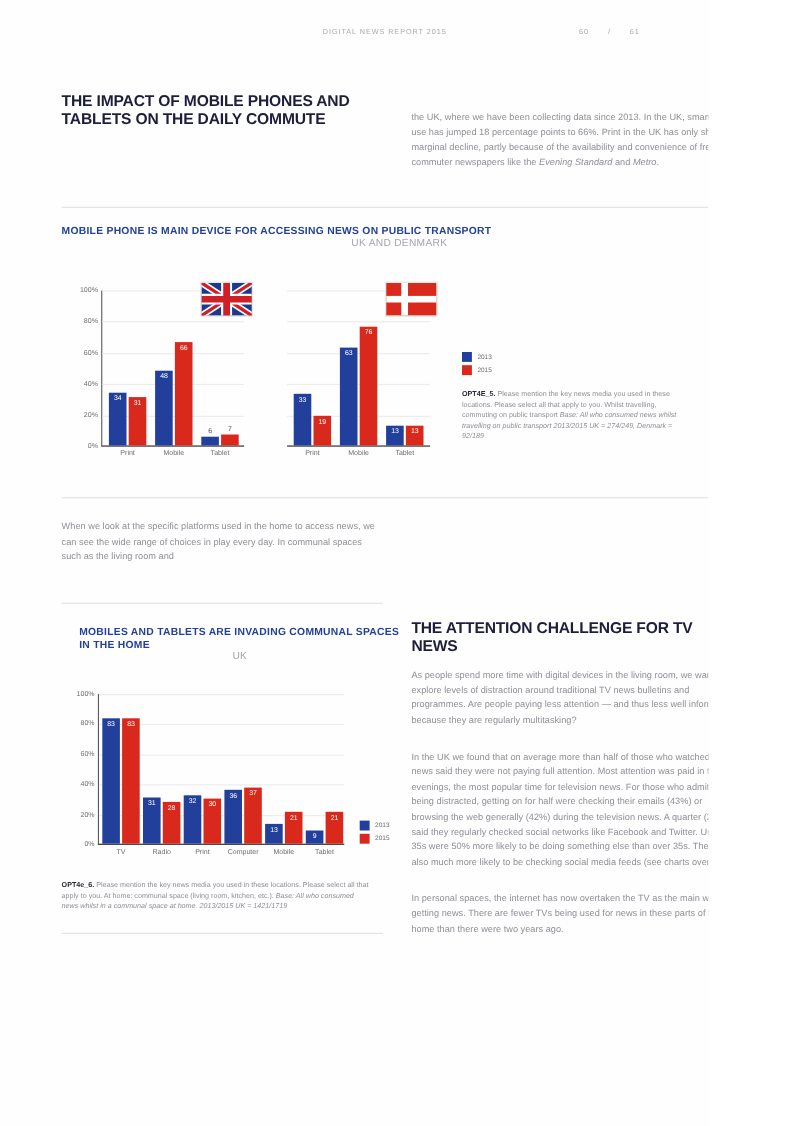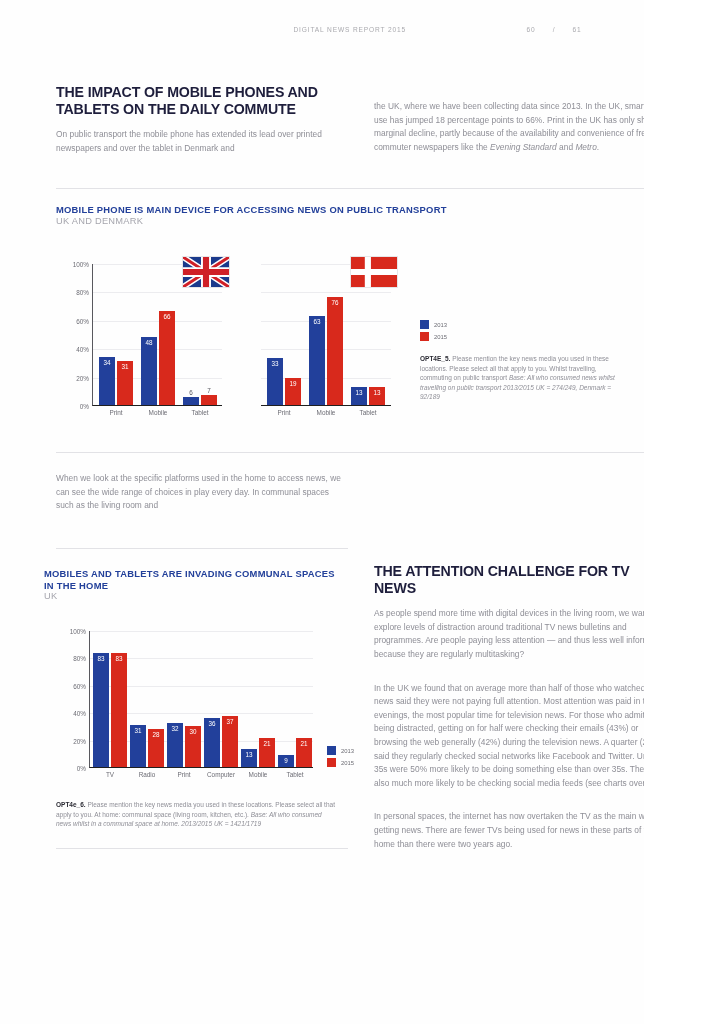--- a/index.html
+++ b/index.html
@@ -54,20 +54,21 @@
     color: #23409a;
     text-transform: uppercase;
     line-height: 11.6px;
   }
   .chart-sub {
     font-size: 9.3px;
     letter-spacing: 0.25px;
     color: #a5a5ad;
     text-transform: uppercase;
     line-height: 11.6px;
+    text-align: center;
   }
 
   .rule {
     position: absolute;
     height: 1px;
     background: #e2e2e6;
   }
 
   
   .chart {
@@ -164,21 +165,20 @@
 
   <div class="run-head">
     <span class="rh-title">DIGITAL NEWS REPORT 2015</span>
     <span class="rh-pagenum">60</span>
     <span class="rh-sep">/</span>
     <span class="rh-pagenum">61</span>
   </div>
 
   <div class="col-left" style="top:84px;">
     <h1 class="sec-title">THE IMPACT OF MOBILE PHONES AND TABLETS ON THE DAILY COMMUTE</h1>
-    <p class="body" style="margin-top:11px;">On public transport the mobile phone has extended its lead over printed newspapers and over the tablet in Denmark and</p>
   </div>
 
   <div class="col-right" style="top:100px;">
     <p class="body"><span>the UK, where we have been collecting data since 2013. In the UK, smartphone use has jumped 18 percentage points to 66%. Print in the UK has only shown a marginal decline, partly because of the availability and convenience of free commuter newspapers like the </span><span class="ital">Evening Standard</span><span> and </span><span class="ital">Metro</span><span>.</span></p>
   </div>
 
   <div class="rule" style="top:188px; left:56px; width:614px;"></div>
 
   <div style="position:absolute; top:204px; left:56px; width:614px;">
     <div class="chart-head">MOBILE PHONE IS MAIN DEVICE FOR ACCESSING NEWS ON PUBLIC TRANSPORT</div>
@@ -304,21 +304,21 @@
   </div>
 
   <div class="rule" style="top:452px; left:56px; width:614px;"></div>
 
   <div class="col-left" style="top:472px;">
     <p class="body">When we look at the specific platforms used in the home to access news, we can see the wide range of choices in play every day. In communal spaces such as the living room and</p>
   </div>
 
   <div class="rule" style="top:548px; left:56px; width:292px;"></div>
 
-  <div style="position:absolute; top:568px; left:44px; width:292px;">
+  <div style="position:absolute; top:568px; left:72px; width:292px;">
     <div class="chart-head">MOBILES AND TABLETS ARE INVADING COMMUNAL SPACES IN THE HOME</div>
     <div class="chart-sub">UK</div>
   </div>
 
   <div class="chart" style="top:631px; left:89px; width:224px; height:137px;">
     <div class="plot" style="left:0; top:0; width:224px; height:137px;">
       <div class="gridline" style="top:0px;"></div>
       <div class="ylab" style="top:0px;">100%</div>
       <div class="gridline" style="top:27.4px;"></div>
       <div class="ylab" style="top:27.4px;">80%</div>

